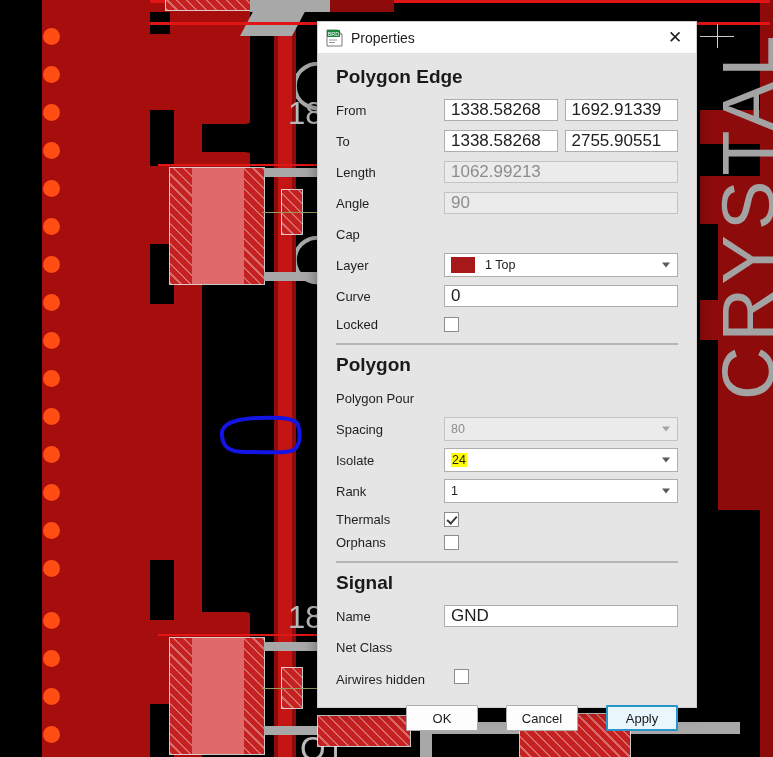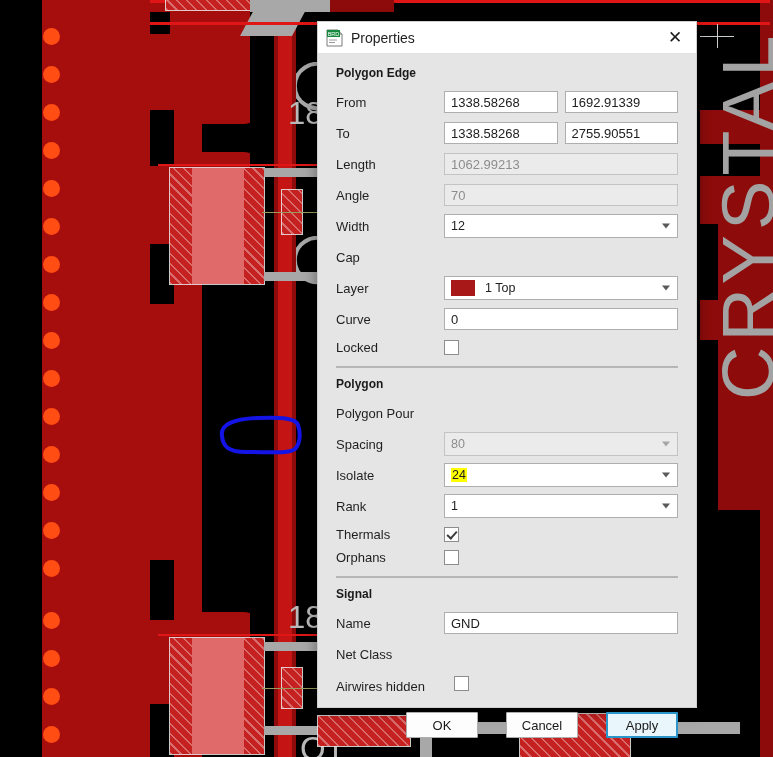--- a/index.html
+++ b/index.html
@@ -70,31 +70,31 @@
   }
   #title-icon{width:17px;height:18px;position:relative;flex:0 0 auto;margin-right:8px;}
   #title-text{font-size:14px;color:#1d1d1d;flex:1 1 auto;}
   #close-btn{
     width:42px;height:31px;display:flex;align-items:center;justify-content:center;
     color:#1d1d1d;font-size:17px;cursor:default;
   }
 
   #dlg-body{flex:1 1 auto;padding:10px 18px 0 18px;position:relative;}
 
-  .sec-title{font-weight:bold;font-size:12px;color:#1a1a1a;margin:2px 0 9px 0;}
+  .sec-title{font-weight:bold;font-size:19px;color:#1a1a1a;margin:2px 0 9px 0;}
   .sep{height:0;border-top:2px solid #b6b6b6;margin:8px 0 9px 0;}
 
   .row{display:flex;align-items:center;min-height:26px;margin-bottom:5px;}
   .row.tight{margin-bottom:2px;min-height:21px;}
   .lbl{width:108px;flex:0 0 auto;font-size:13px;color:#1f1f1f;}
   .ctl{flex:1 1 auto;display:flex;gap:7px;}
 
   .tf{
     height:22px;background:#fff;border:1px solid #aeaeae;
-    font-size:13px;color:#202020;padding:0 6px;
+    font-size:17px;color:#202020;padding:0 6px;
     display:flex;align-items:center;box-sizing:border-box;
     font-family:"Liberation Sans", sans-serif;
   }
   .tf.half{flex:1 1 0;}
   .tf.full{flex:1 1 auto;}
   .tf.disabled{background:#ebebeb;border:1px solid #c3c3c3;color:#8d8d8d;}
 
   .sel{
     height:24px;background:#fff;border:1px solid #aeaeae;
     font-size:12.5px;color:#202020;
@@ -274,33 +274,24 @@
     <div class="row">
       <div class="lbl">Length</div>
       <div class="ctl">
         <div class="tf full disabled">1062.99213</div>
       </div>
     </div>
 
     <div class="row">
       <div class="lbl">Angle</div>
       <div class="ctl">
-        <div class="tf full disabled">70</div>
-      </div>
-    </div>
-
-    <div class="row">
-      <div class="lbl">Width</div>
-      <div class="ctl">
-        <div class="sel">
-          <span>12</span>
-          <span class="arrow"></span>
-        </div>
-      </div>
-    </div>
+        <div class="tf full disabled">90</div>
+      </div>
+    </div>
+
 
     <div class="row">
       <div class="lbl">Cap</div>
     </div>
 
     <div class="row">
       <div class="lbl">Layer</div>
       <div class="ctl">
         <div class="sel">
           <span class="swatch" style="background:#a81818;"></span>

